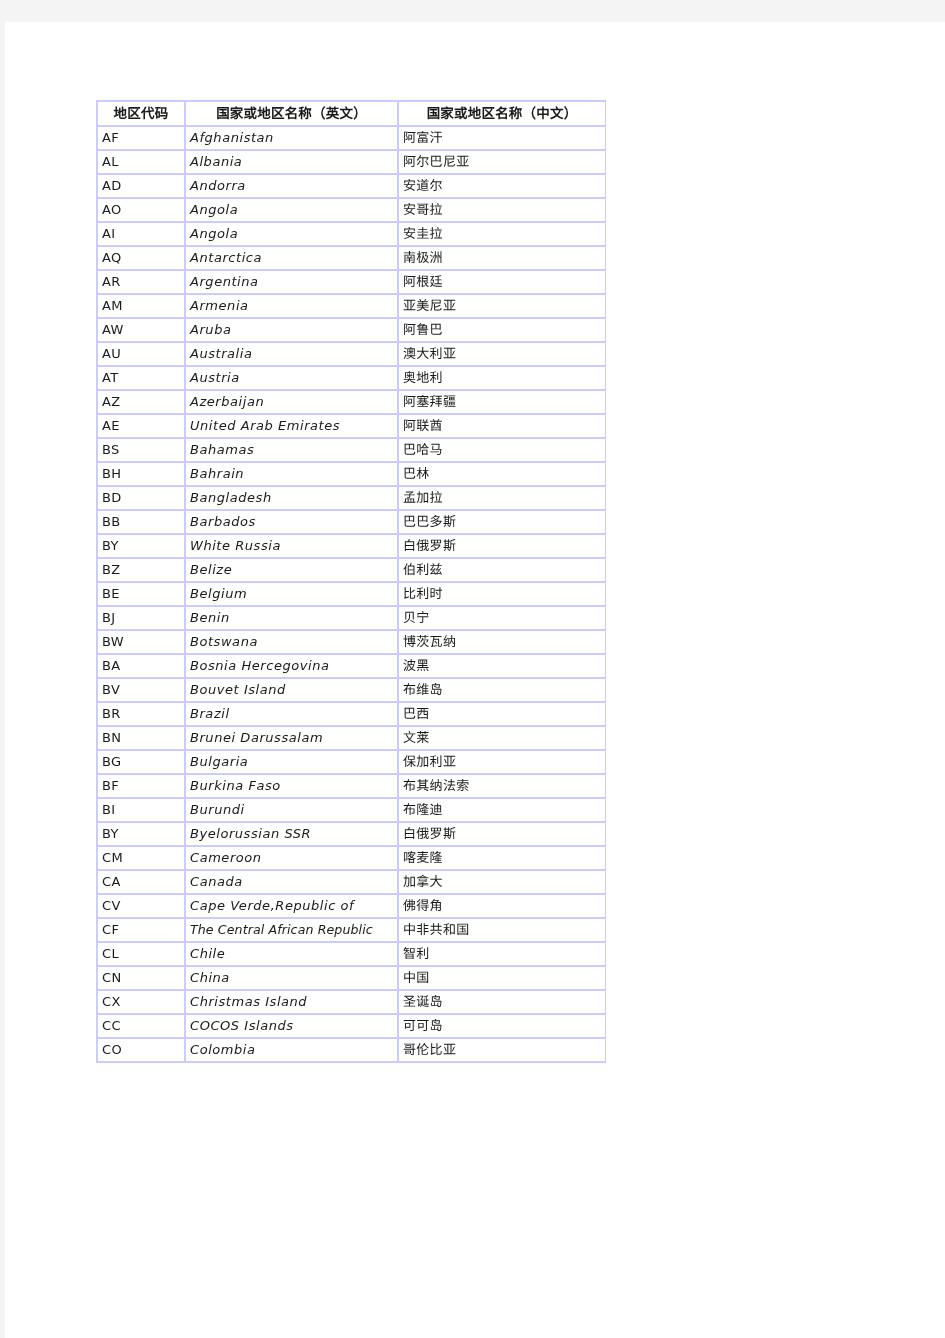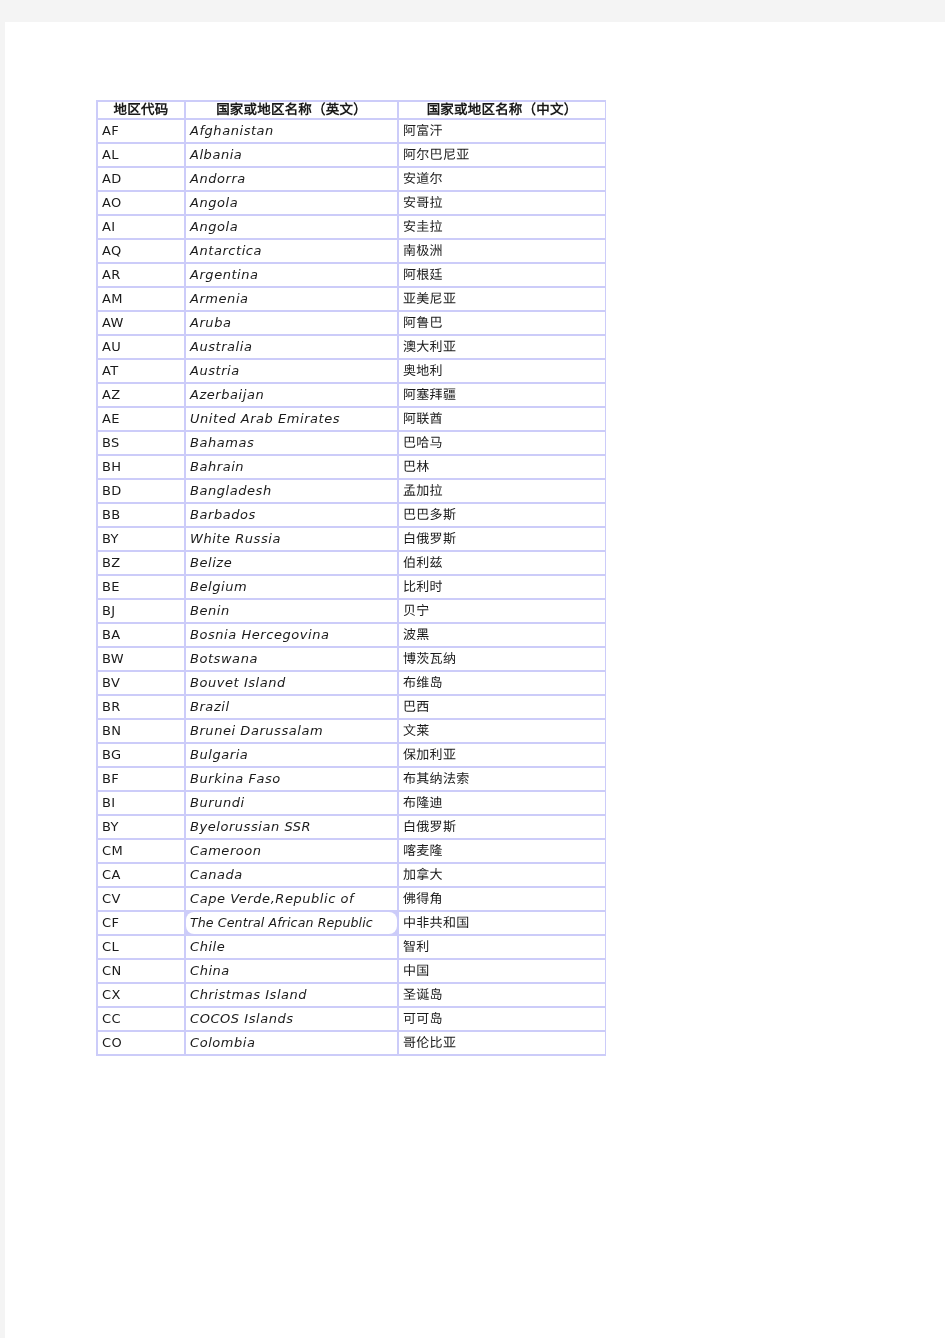--- a/index.html
+++ b/index.html
@@ -64,21 +64,21 @@
     vertical-align: middle;
     line-height: 1.18;
     color: #1a1a1a;
     white-space: nowrap;
     overflow: hidden;
   }
 
   table.code-table thead th {
     font-weight: bold;
     text-align: center;
-    height: 16px;
+    height: 23px;
     font-size: 13.5px;
     letter-spacing: 0.2px;
   }
 
   table.code-table tbody td {
     height: 22px;
     text-align: left;
   }
 
   
@@ -95,21 +95,20 @@
     letter-spacing: 0.4px;
   }
 
   
   tr.row-tall td {
     height: 34px;
   }
   tr.row-tall td.cell-en {
     letter-spacing: 0.1px;
     font-size: 12.6px;
-    border-radius: 8px;
   }
 </style>
 </head>
 <body>
 
 <div id="page-canvas">
   <div id="document-page">
 
     <div id="table-region">
       <table class="code-table">
@@ -225,28 +224,28 @@
               <td class="cell-code">BE</td>
               <td class="cell-en">Belgium</td>
               <td class="cell-zh">比利时</td>
             </tr>
             <tr>
               <td class="cell-code">BJ</td>
               <td class="cell-en">Benin</td>
               <td class="cell-zh">贝宁</td>
             </tr>
             <tr>
+              <td class="cell-code">BW</td>
+              <td class="cell-en">Botswana</td>
+              <td class="cell-zh">博茨瓦纳</td>
+            </tr>
+            <tr>
               <td class="cell-code">BA</td>
               <td class="cell-en">Bosnia Hercegovina</td>
               <td class="cell-zh">波黑</td>
-            </tr>
-            <tr>
-              <td class="cell-code">BW</td>
-              <td class="cell-en">Botswana</td>
-              <td class="cell-zh">博茨瓦纳</td>
             </tr>
             <tr>
               <td class="cell-code">BV</td>
               <td class="cell-en">Bouvet Island</td>
               <td class="cell-zh">布维岛</td>
             </tr>
             <tr>
               <td class="cell-code">BR</td>
               <td class="cell-en">Brazil</td>
               <td class="cell-zh">巴西</td>

